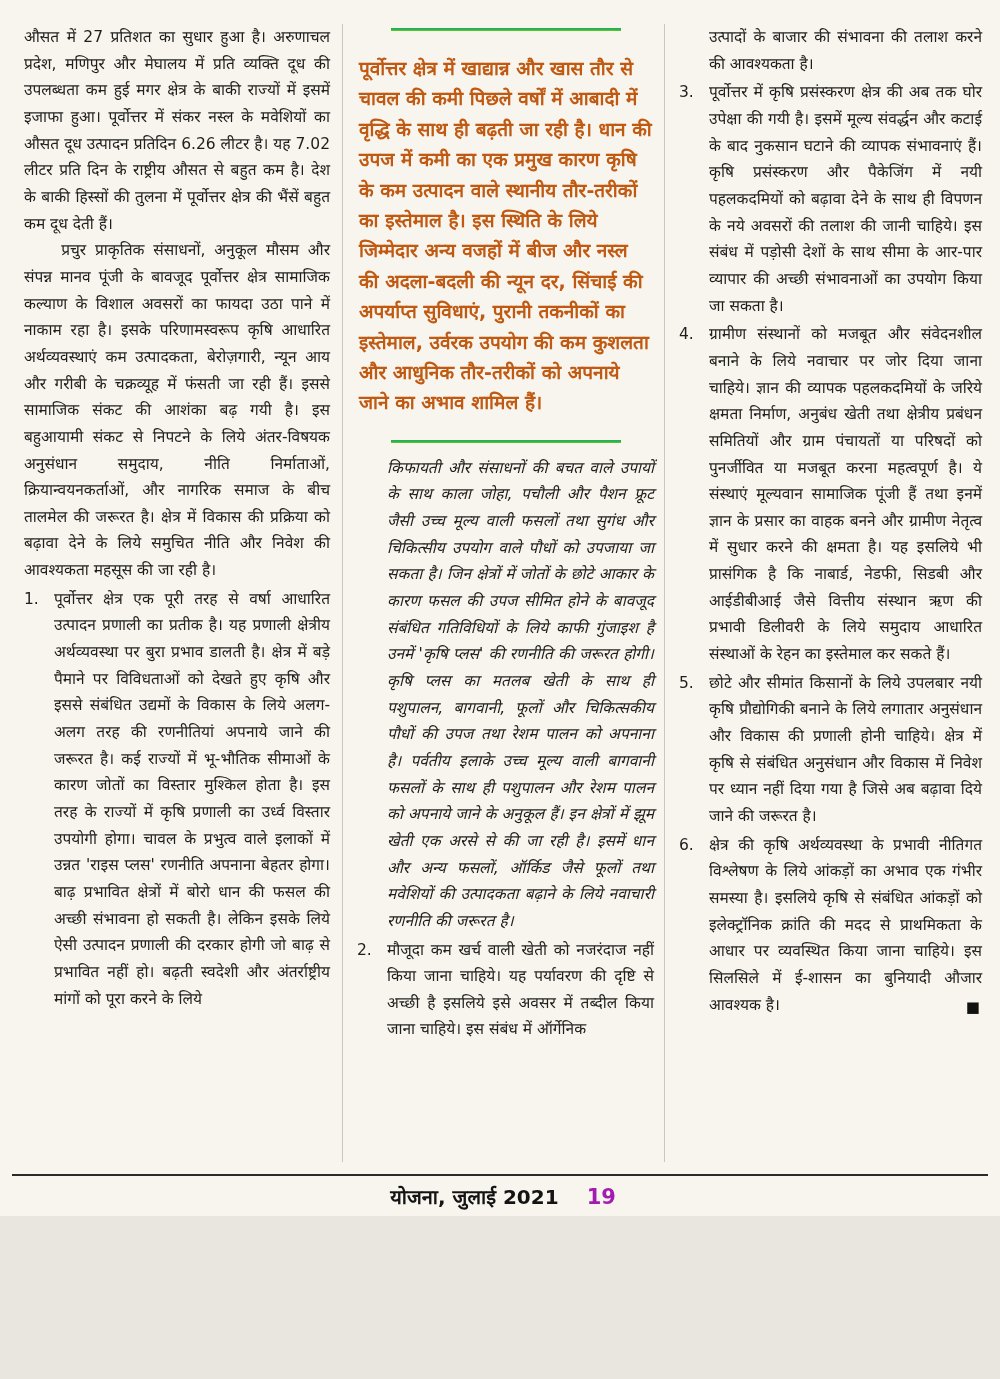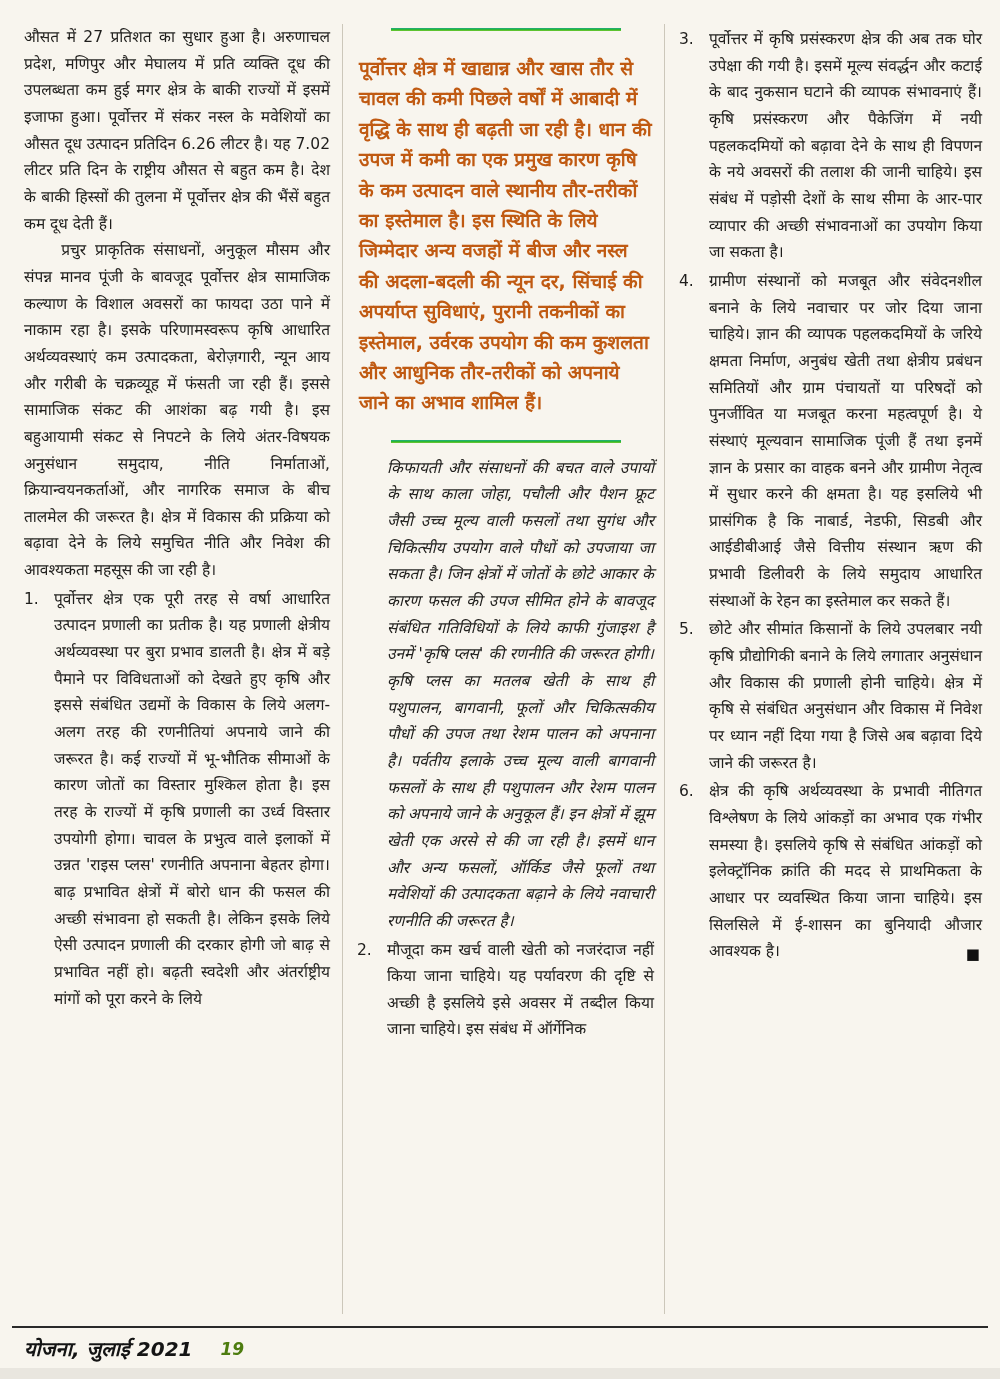--- a/index.html
+++ b/index.html
@@ -3,21 +3,21 @@
 <meta charset="utf-8">
 <style>
   * { margin:0; padding:0; box-sizing:border-box; }
   html,body { width:1000px; }
   body {
     font-family: "DejaVu Sans", sans-serif;
     background:#e9e6df;
   }
   .page {
     position:relative;
-    width:1000px; height:1368px;
+    width:1000px; height:1216px;
     background:#f8f5ee;
     overflow:hidden;
     color:#1f1e1c;
   }
   .columns {
     position:absolute;
     top:24px; left:20px; right:12px; bottom:54px;
     display:flex;
   }
   .col {
@@ -79,26 +79,25 @@
   
   .footer-rule {
     position:absolute;
     left:12px; right:12px; bottom:40px;
     height:2px; background:#2a2a2a;
   }
   .footer {
     position:absolute;
     left:24px; right:18px; bottom:6px;
     display:flex;
-    justify-content:flex-start;
+    justify-content:center;
     align-items:center;
-    font-style:italic;
   }
   .footer .journal { font-weight:bold; font-size:20px; color:#141414; }
-  .footer .pageno  { font-weight:bold; font-size:17px; color:#4d7c0f;margin-left:28px; }
+  .footer .pageno  { font-weight:bold; font-size:21px; color:#a21caf;margin-left:28px; }
 </style>
 </head>
 <body>
 
 <div class="page">
 
   <div class="columns">
 
     <div class="col col-1">
       <p class="body-para">औसत में 27 प्रतिशत का सुधार हुआ है। अरुणाचल प्रदेश, मणिपुर और मेघालय में प्रति व्यक्ति दूध की उपलब्धता कम हुई मगर क्षेत्र के बाकी राज्यों में इसमें इजाफा हुआ। पूर्वोत्तर में संकर नस्ल के मवेशियों का औसत दूध उत्पादन प्रतिदिन 6.26 लीटर है। यह 7.02 लीटर प्रति दिन के राष्ट्रीय औसत से बहुत कम है। देश के बाकी हिस्सों की तुलना में पूर्वोत्तर क्षेत्र की भैंसें बहुत कम दूध देती हैं।</p>
@@ -114,20 +113,21 @@
       <div class="pull-quote">पूर्वोत्तर क्षेत्र में खाद्यान्न और खास तौर से चावल की कमी पिछले वर्षों में आबादी में वृद्धि के साथ ही बढ़ती जा रही है। धान की उपज में कमी का एक प्रमुख कारण कृषि के कम उत्पादन वाले स्थानीय तौर-तरीकों का इस्तेमाल है। इस स्थिति के लिये जिम्मेदार अन्य वजहों में बीज और नस्ल की अदला-बदली की न्यून दर, सिंचाई की अपर्याप्त सुविधाएं, पुरानी तकनीकों का इस्तेमाल, उर्वरक उपयोग की कम कुशलता और आधुनिक तौर-तरीकों को अपनाये जाने का अभाव शामिल हैं।</div>
       <div class="quote-rule bottom"></div>
       <p class="body-para hang-indent after-quote">किफायती और संसाधनों की बचत वाले उपायों के साथ काला जोहा, पचौली और पैशन फ्रूट जैसी उच्च मूल्य वाली फसलों तथा सुगंध और चिकित्सीय उपयोग वाले पौधों को उपजाया जा सकता है। जिन क्षेत्रों में जोतों के छोटे आकार के कारण फसल की उपज सीमित होने के बावजूद संबंधित गतिविधियों के लिये काफी गुंजाइश है उनमें 'कृषि प्लस' की रणनीति की जरूरत होगी। कृषि प्लस का मतलब खेती के साथ ही पशुपालन, बागवानी, फूलों और चिकित्सकीय पौधों की उपज तथा रेशम पालन को अपनाना है। पर्वतीय इलाके उच्च मूल्य वाली बागवानी फसलों के साथ ही पशुपालन और रेशम पालन को अपनाये जाने के अनुकूल हैं। इन क्षेत्रों में झूम खेती एक अरसे से की जा रही है। इसमें धान और अन्य फसलों, ऑर्किड जैसे फूलों तथा मवेशियों की उत्पादकता बढ़ाने के लिये नवाचारी रणनीति की जरूरत है।</p>
       <div class="list-item">
         <span class="num">2.</span>
         <div class="txt">मौजूदा कम खर्च वाली खेती को नजरंदाज नहीं किया जाना चाहिये। यह पर्यावरण की दृष्टि से अच्छी है इसलिये इसे अवसर में तब्दील किया जाना चाहिये। इस संबंध में ऑर्गेनिक</div>
       </div>
     </div>
 
     <div class="col col-3">
+      <p class="body-para hang-indent">उत्पादों के बाजार की संभावना की तलाश करने की आवश्यकता है।</p>
       <div class="list-item">
         <span class="num">3.</span>
         <div class="txt">पूर्वोत्तर में कृषि प्रसंस्करण क्षेत्र की अब तक घोर उपेक्षा की गयी है। इसमें मूल्य संवर्द्धन और कटाई के बाद नुकसान घटाने की व्यापक संभावनाएं हैं। कृषि प्रसंस्करण और पैकेजिंग में नयी पहलकदमियों को बढ़ावा देने के साथ ही विपणन के नये अवसरों की तलाश की जानी चाहिये। इस संबंध में पड़ोसी देशों के साथ सीमा के आर-पार व्यापार की अच्छी संभावनाओं का उपयोग किया जा सकता है।</div>
       </div>
       <div class="list-item">
         <span class="num">4.</span>
         <div class="txt">ग्रामीण संस्थानों को मजबूत और संवेदनशील बनाने के लिये नवाचार पर जोर दिया जाना चाहिये। ज्ञान की व्यापक पहलकदमियों के जरिये क्षमता निर्माण, अनुबंध खेती तथा क्षेत्रीय प्रबंधन समितियों और ग्राम पंचायतों या परिषदों को पुनर्जीवित या मजबूत करना महत्वपूर्ण है। ये संस्थाएं मूल्यवान सामाजिक पूंजी हैं तथा इनमें ज्ञान के प्रसार का वाहक बनने और ग्रामीण नेतृत्व में सुधार करने की क्षमता है। यह इसलिये भी प्रासंगिक है कि नाबार्ड, नेडफी, सिडबी और आईडीबीआई जैसे वित्तीय संस्थान ऋण की प्रभावी डिलीवरी के लिये समुदाय आधारित संस्थाओं के रेहन का इस्तेमाल कर सकते हैं।</div>
       </div>
       <div class="list-item">
         <span class="num">5.</span>

